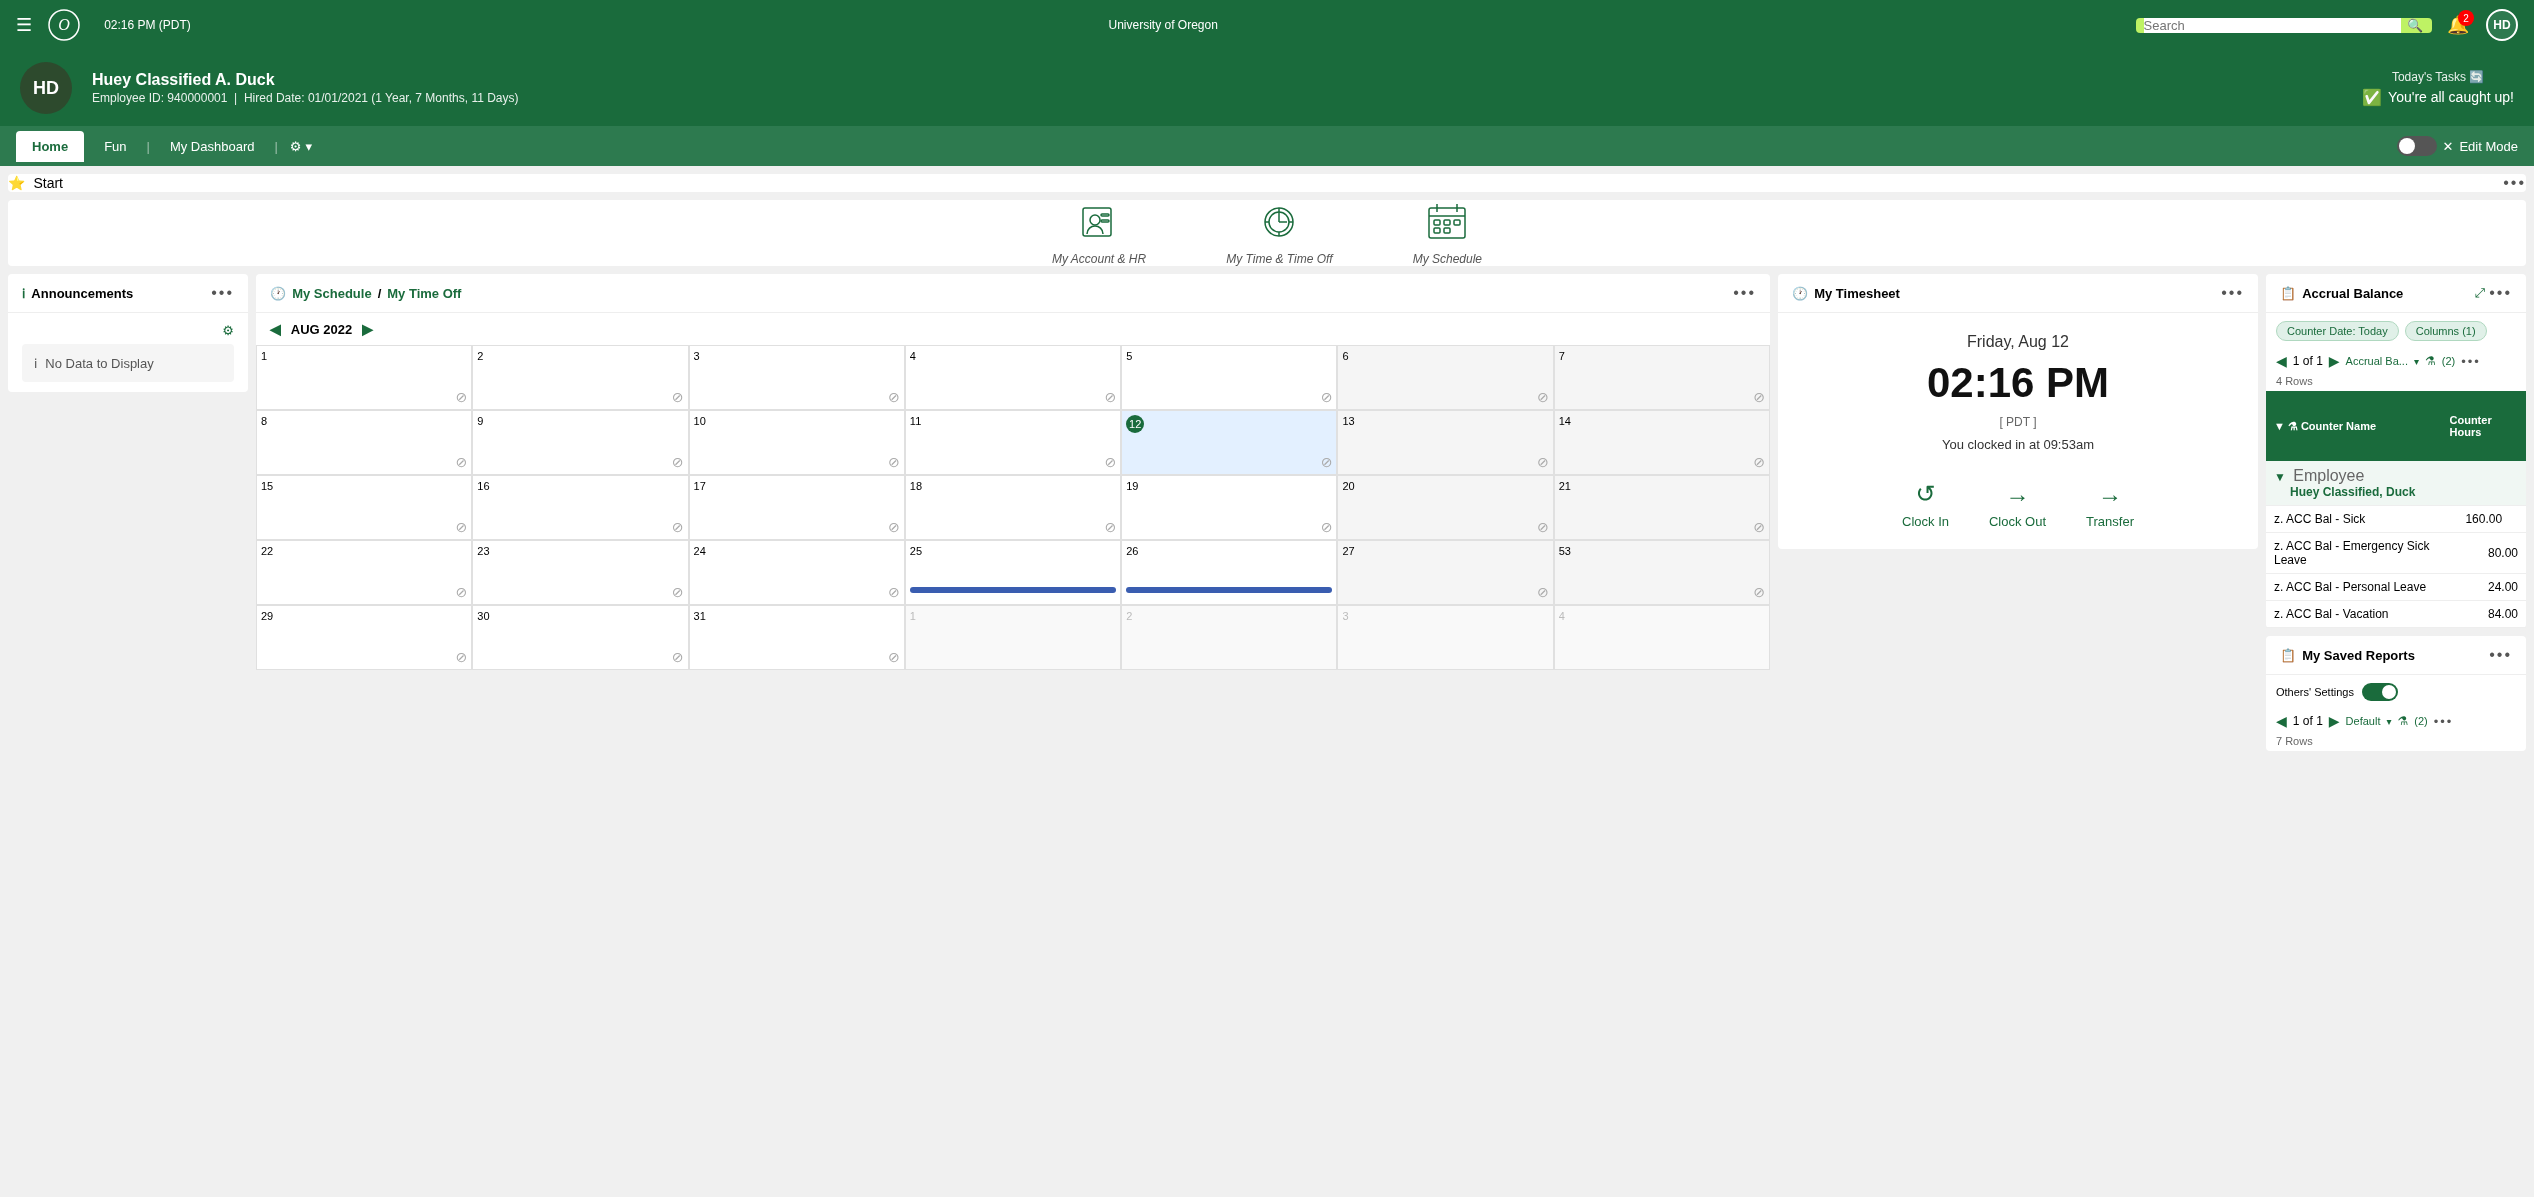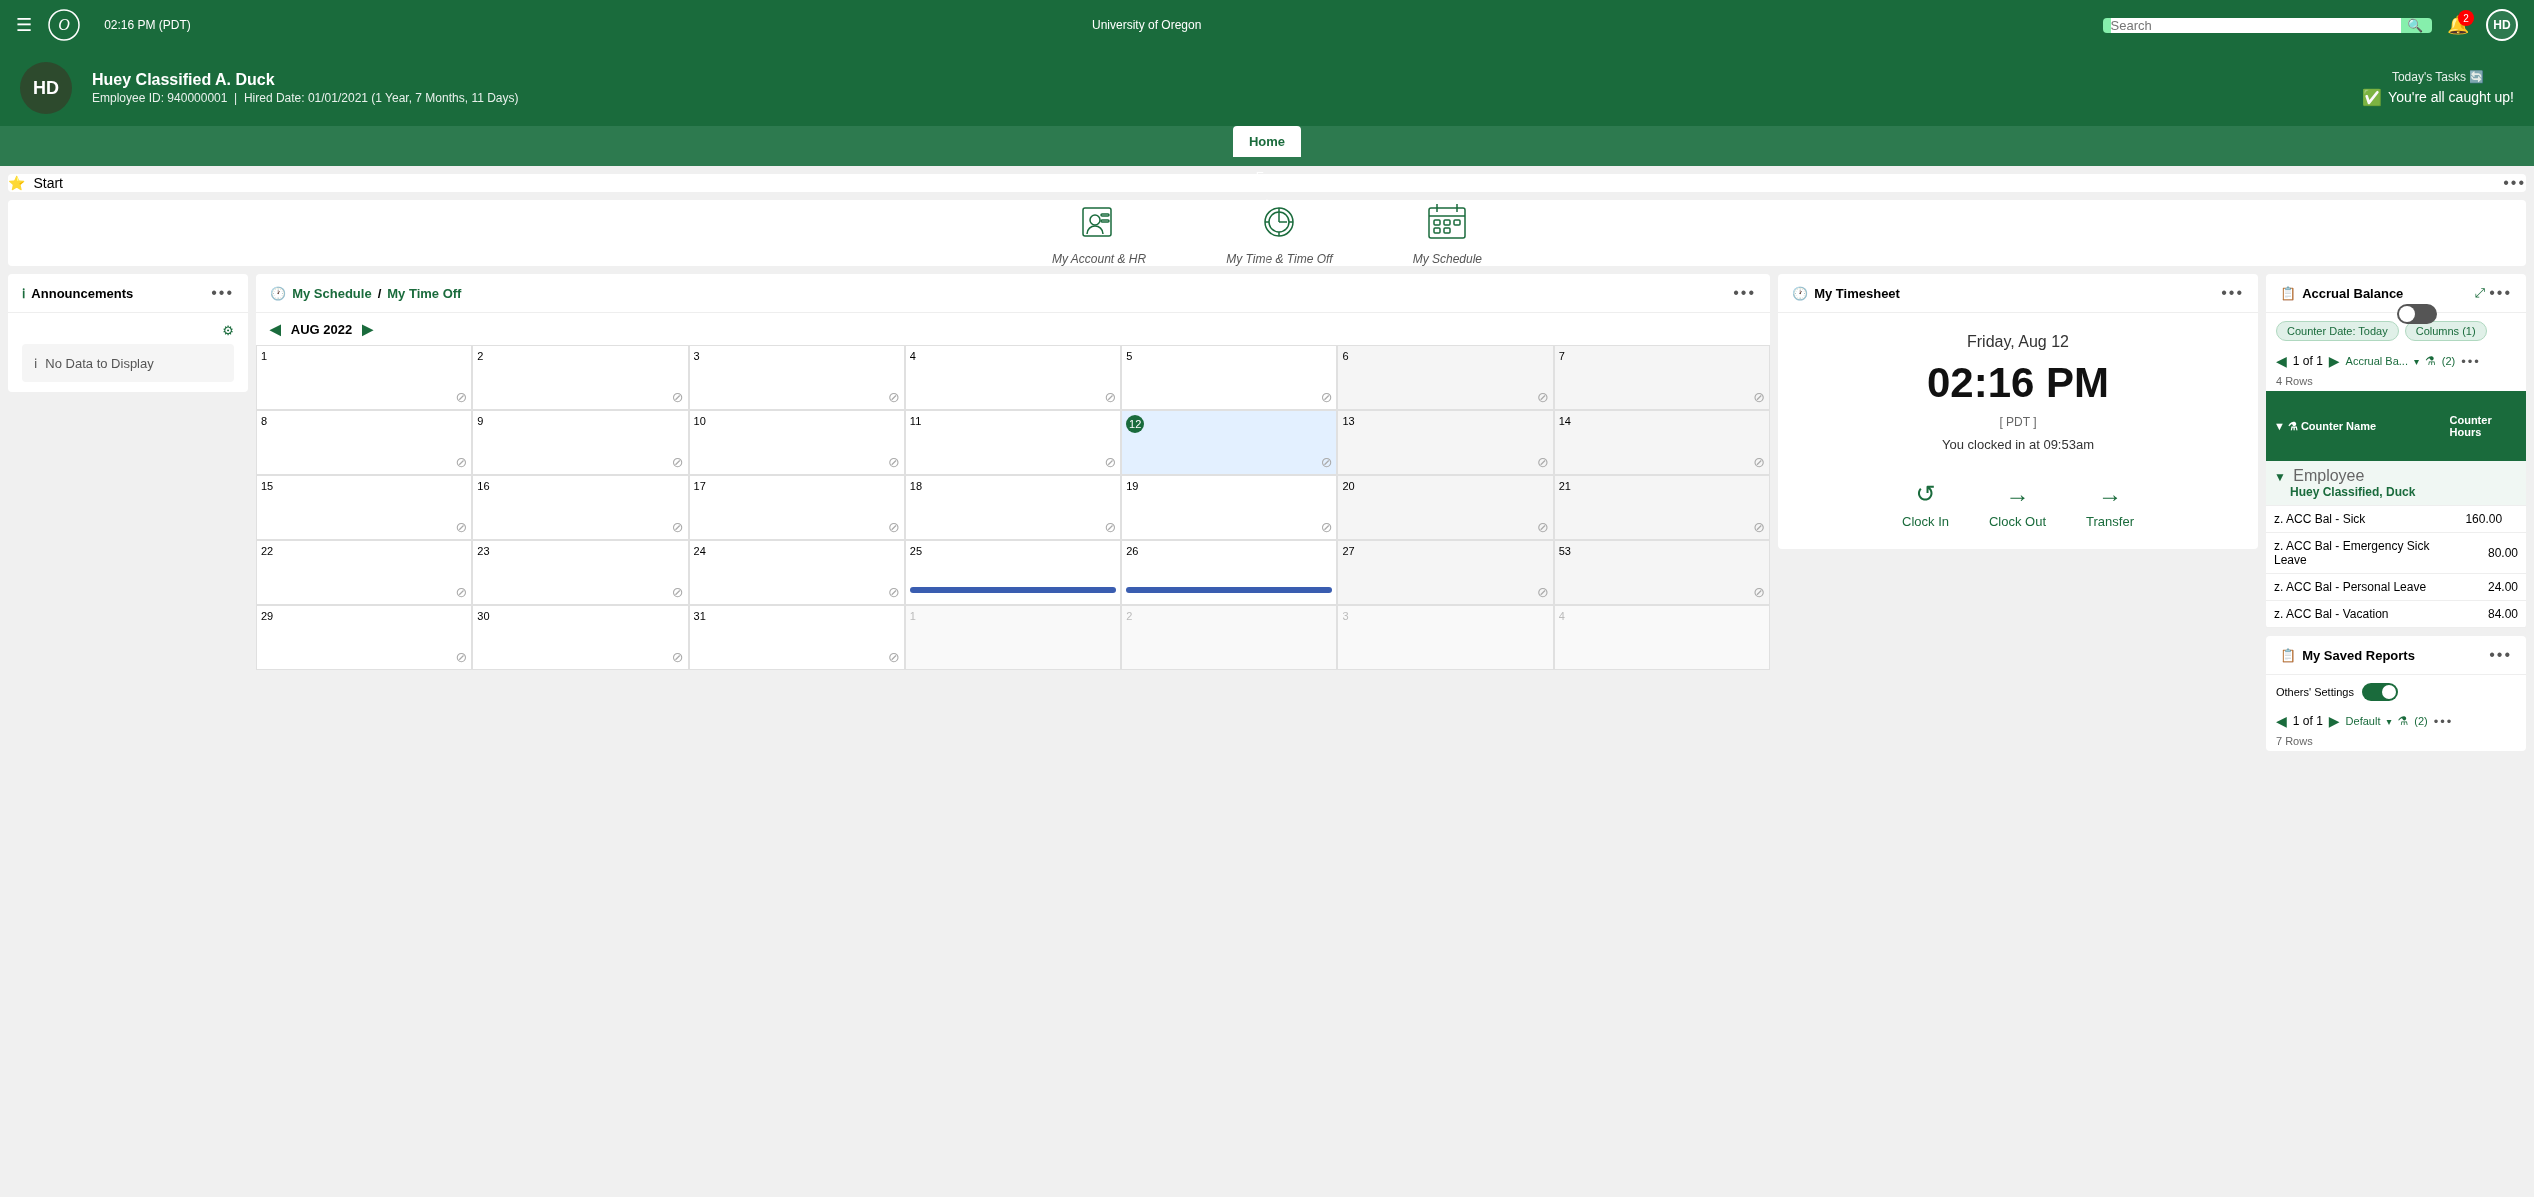--- a/index.html
+++ b/index.html
@@ -14,22 +14,22 @@
       align-items: center;
       padding: 0 16px;
       gap: 16px;
     }
     .top-nav .hamburger { font-size: 18px; cursor: pointer; }
     .top-nav .logo { width: 32px; height: 32px; }
     .top-nav .time-display { font-size: 12px; margin-left: 8px; }
     .top-nav .app-title { flex: 1; text-align: center; font-size: 12px; font-weight: normal; }
     .top-nav .search-bar {
       display: flex; align-items: center;
-      background: #86efac; border-radius: 4px;
-      padding: 0 8px; width: 329px; gap: 6px;
+      background: #bef264; border-radius: 4px;
+      padding: 0 8px; width: 296px; gap: 6px;
     }
     .top-nav .search-bar input {
       border: none; outline: none; font-size: 13px; flex: 1; color: #333;
     }
     .top-nav .search-icon { color: #555; }
     .top-nav .notif-btn {
       position: relative; cursor: pointer;
       background: none; border: none; color: white; font-size: 18px;
     }
     .top-nav .notif-badge {
@@ -73,21 +73,20 @@
     .caught-up-icon { color: #7fdc7f; font-size: 16px; }
 
     
     .tab-bar {
       background: #2d7a4f;
       display: flex;
       align-items: center;
       padding: 0 16px;
       height: 40px;
       gap: 4px;
-      flex-direction: column;
     }
     .tab {
       padding: 8px 16px; color: white; cursor: pointer;
       border-radius: 4px 4px 0 0; font-size: 13px;
       white-space: nowrap;
     }
     .tab.active { background: white; color: #1a6b3c; font-weight: bold; }
     .tab-divider { color: white; opacity: 0.5; }
     .tab-settings { display: flex; align-items: center; gap: 4px; color: white; cursor: pointer; padding: 8px; }
     .tab-bar-right { margin-left: auto; display: flex; align-items: center; gap: 8px; color: white; font-size: 13px; }

